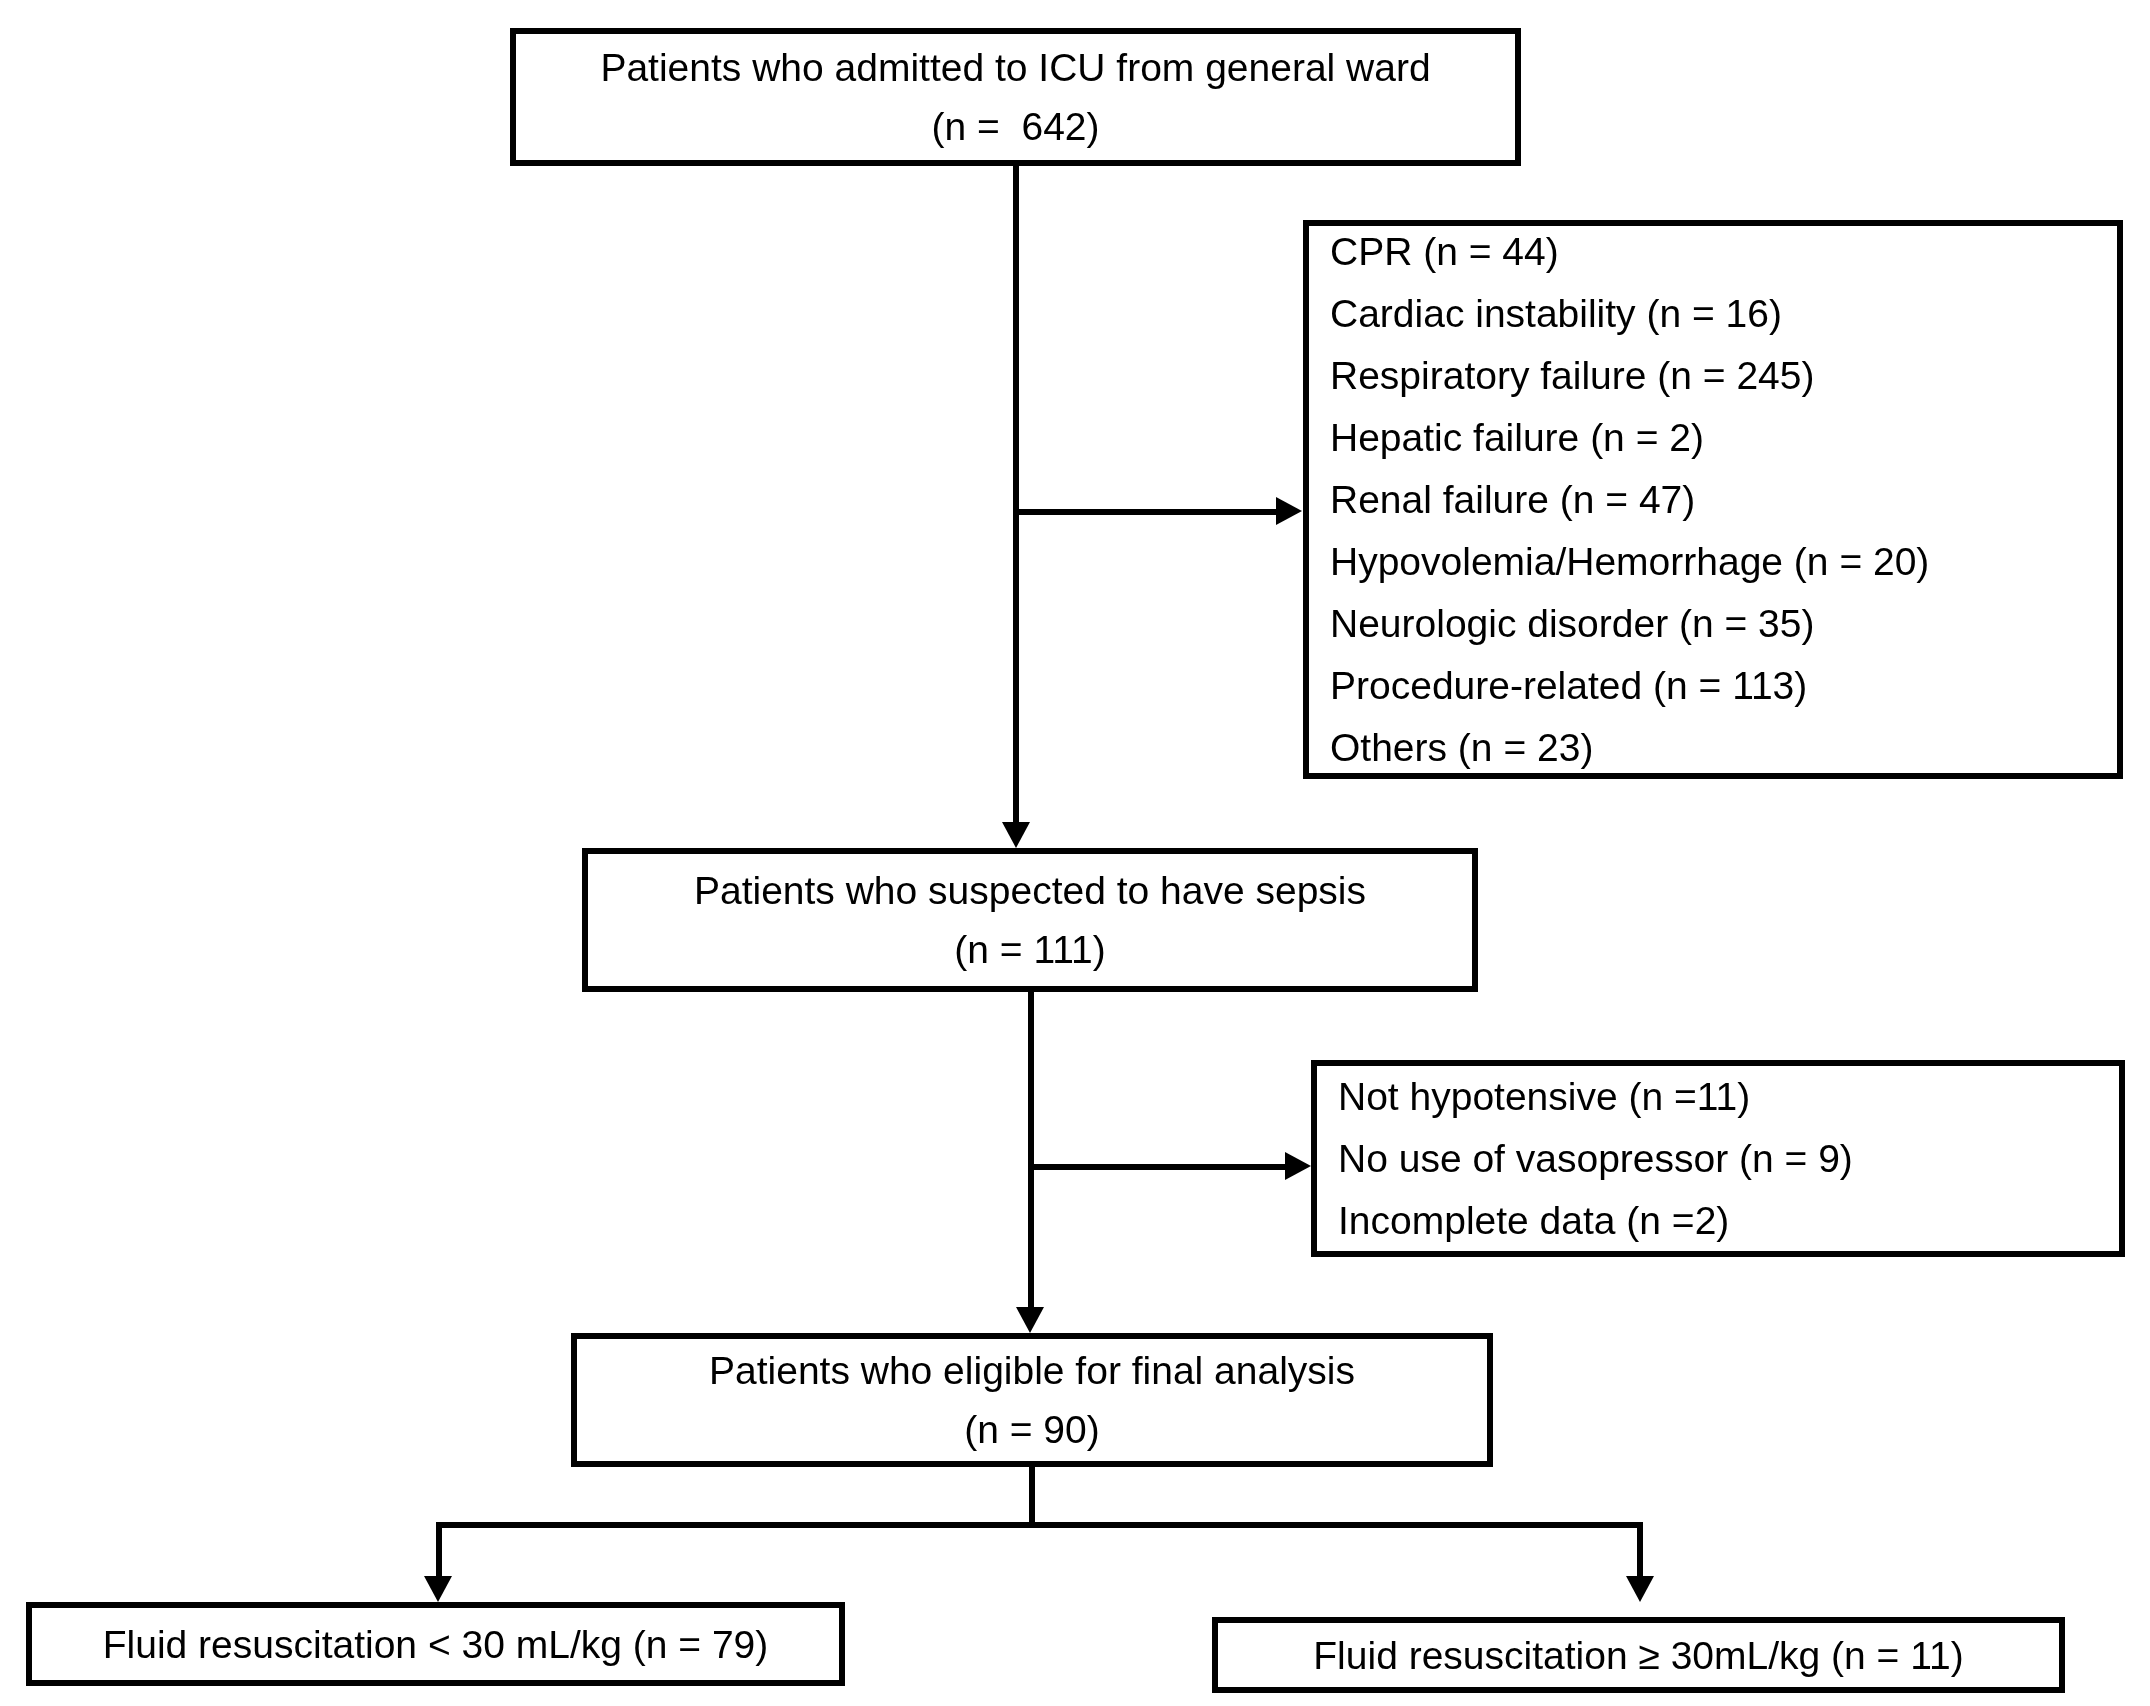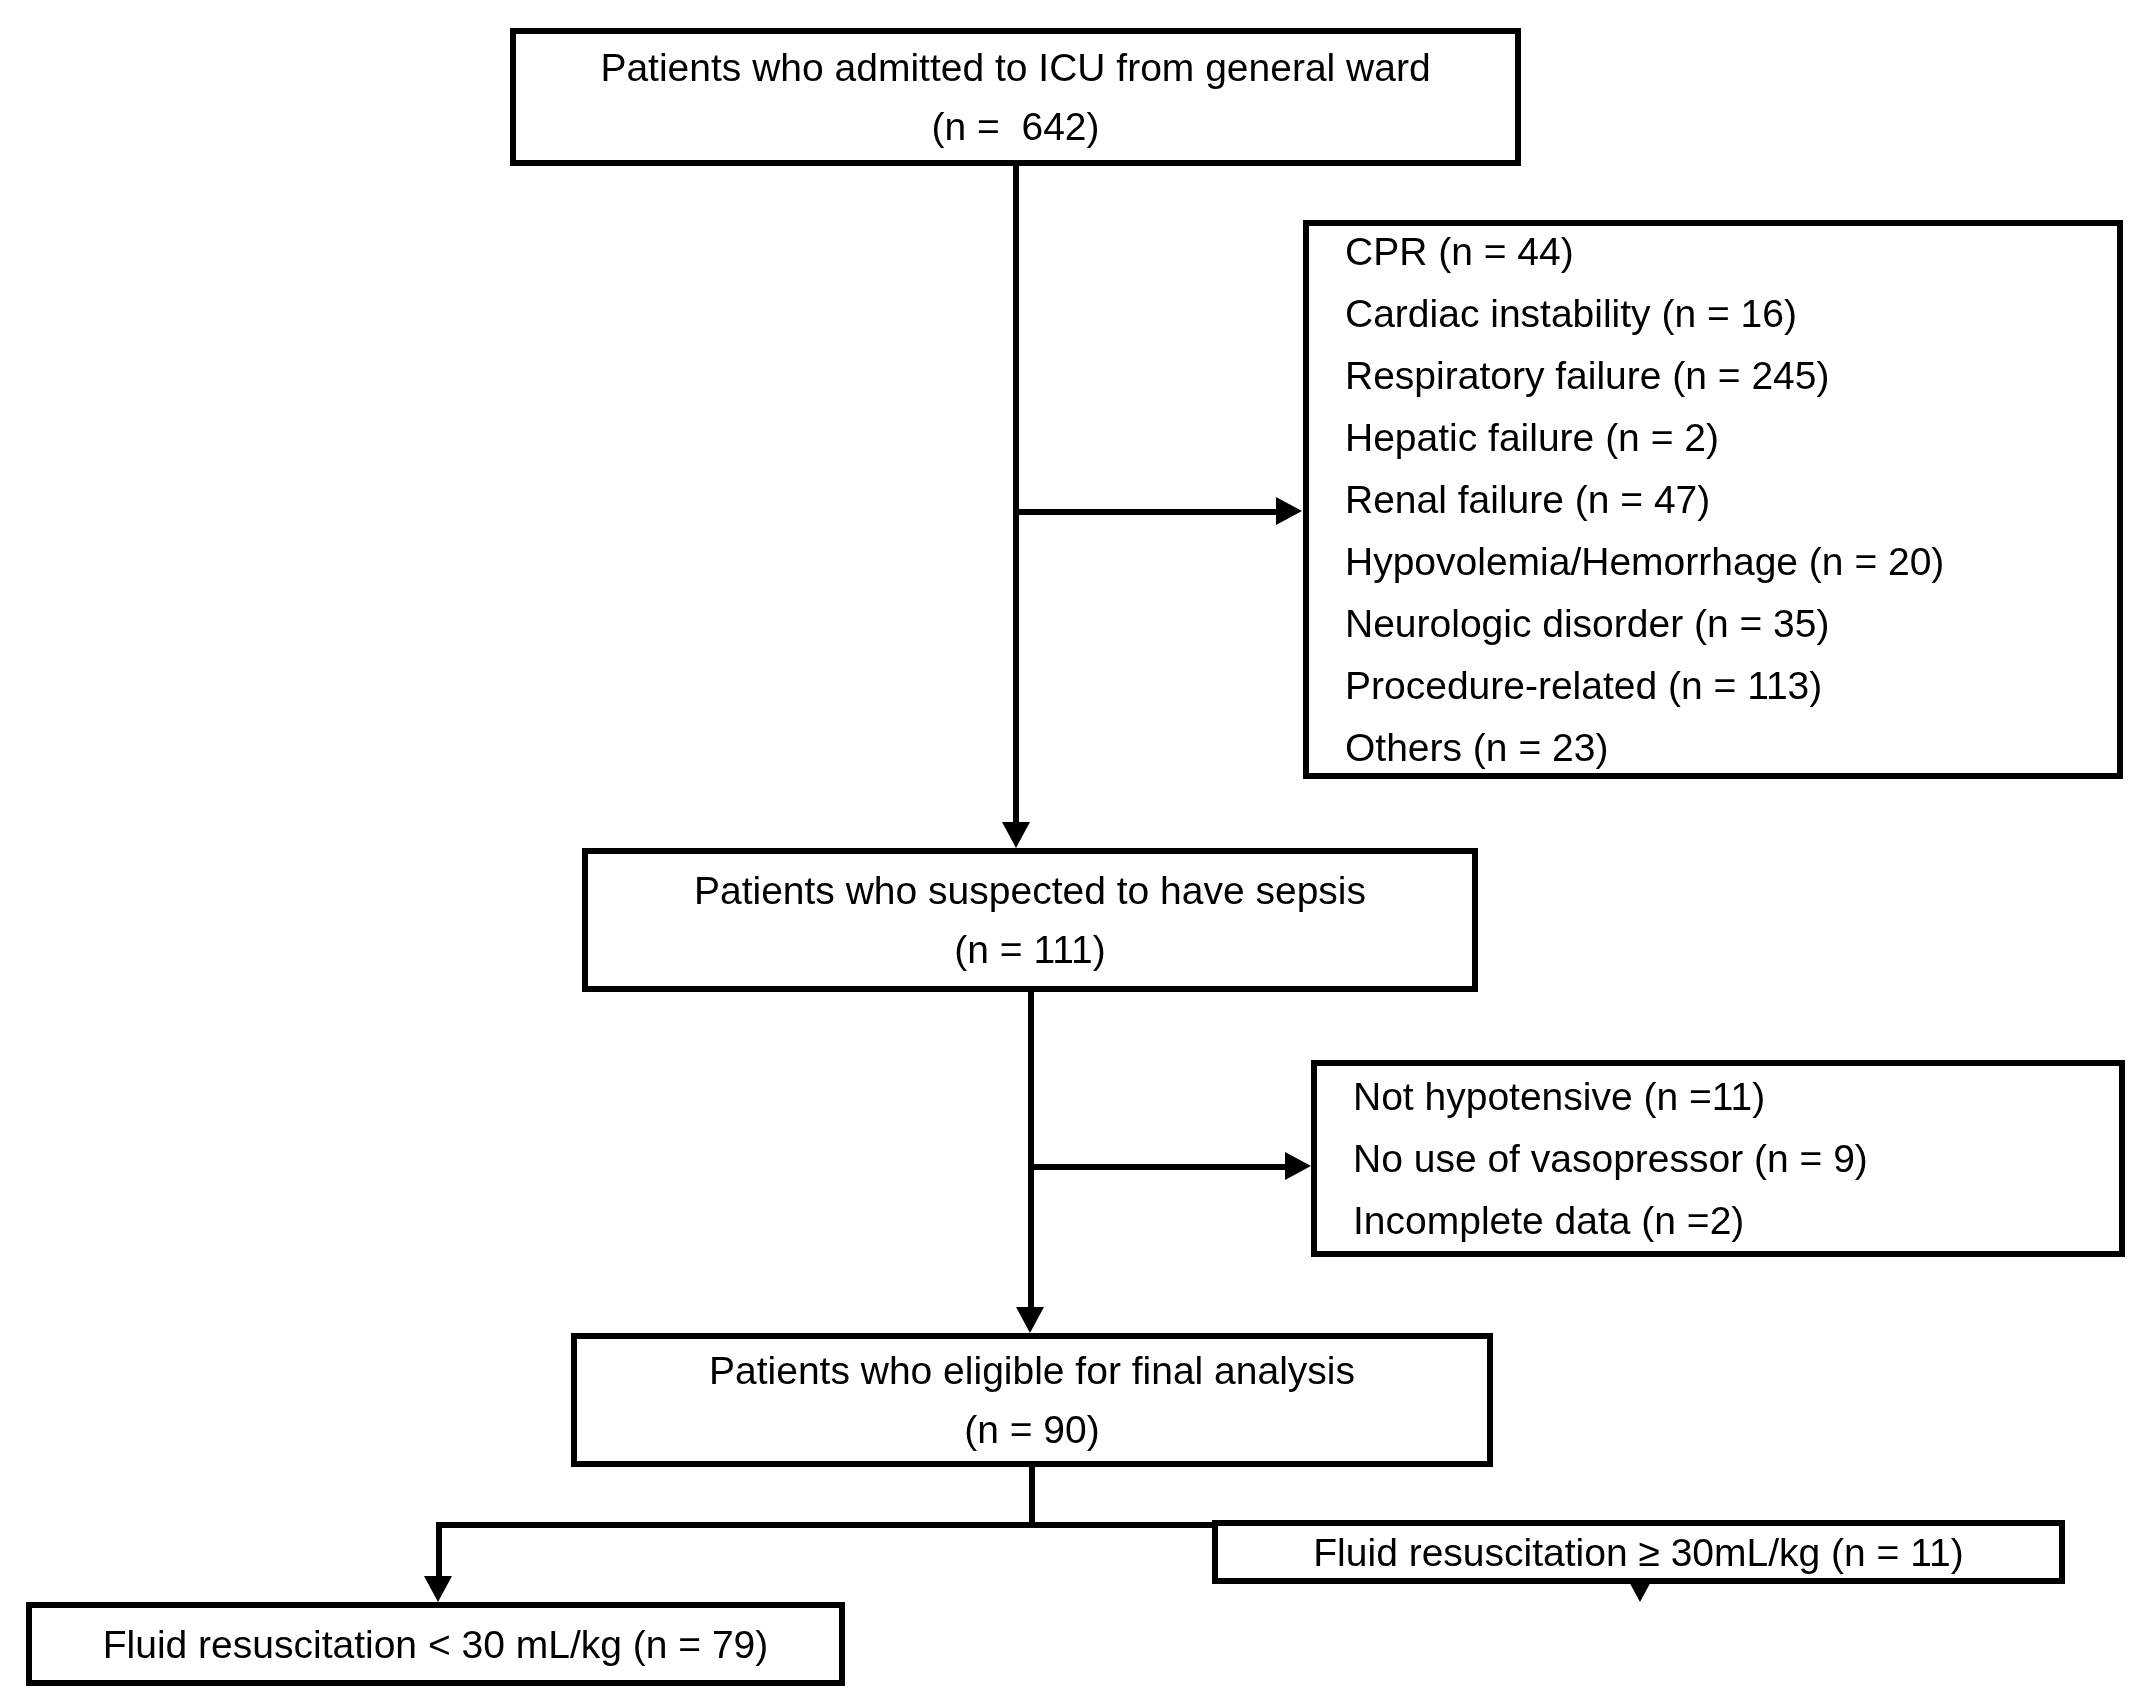--- a/index.html
+++ b/index.html
@@ -21,21 +21,21 @@
     align-items: center;
     justify-content: center;
     text-align: center;
     font-size: 39px;
     line-height: 59px;
     white-space: pre-wrap;
   }
   .node.list-node {
     align-items: flex-start;
     text-align: left;
-    padding: 0 36px;
+    padding: 0 21px;
   }
   .list-node .item { line-height: 62px; white-space: pre-wrap; }
   .hline, .vline { position: absolute; background: #000000; }
   .arrow-down {
     position: absolute; width: 0; height: 0;
     border-left: 14px solid transparent;
     border-right: 14px solid transparent;
     border-top: 26px solid #000000;
   }
   .arrow-right {
@@ -44,21 +44,21 @@
     border-bottom: 14px solid transparent;
     border-left: 26px solid #000000;
   }
   
   #box-admitted   { left: 510px;  top: 28px;   width: 1011px; height: 138px; }
   #box-excl1      { left: 1303px; top: 220px;  width: 820px; height: 559px; }
   #box-sepsis     { left: 582px;  top: 848px; width: 896px; height: 144px; }
   #box-excl2      { left: 1311px; top: 1060px; width: 814px;  height: 197px; }
   #box-eligible   { left: 571px;  top: 1333px; width: 922px; height: 134px; text-align: center; }
   #box-fluid-low  { left: 26px;   top: 1602px; width: 819px;  height: 84px; }
-  #box-fluid-high { left: 1212px; top: 1520px; width: 853px; height: 64px; }
+  #box-fluid-high { left: 1212px; top: 1617px; width: 853px; height: 76px; }
   
   #v1    { left: 1013px; top: 166px;  width: 5.7px;    height: 658px; }
   #a1    { left: 1002px; top: 822px; }
   #h1    { left: 1015px; top: 509px;  width: 262px;  height: 5.7px; }
   #a2    { left: 1276px; top: 497px; }
   #v2    { left: 1028px; top: 992px; width: 5.7px;    height: 316px; }
   #a3    { left: 1016px; top: 1307px; }
   #h2    { left: 1030px; top: 1164px; width: 256px;  height: 5.7px; }
   #a4    { left: 1285px; top: 1152px; }
   #v3    { left: 1029px; top: 1467px; width: 5.7px;    height: 61px; }

